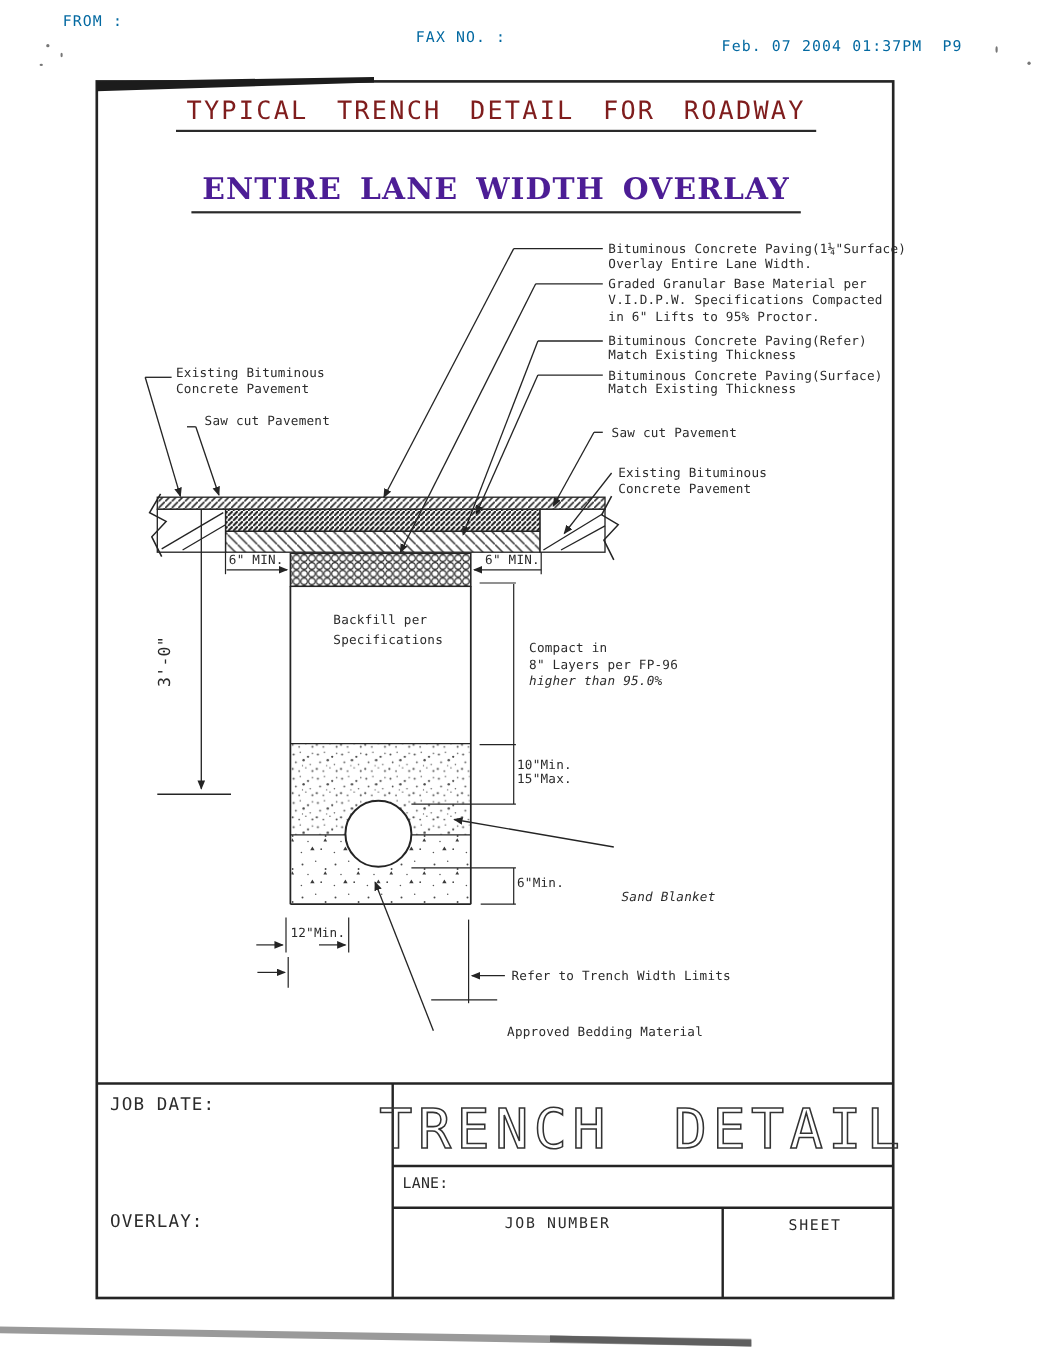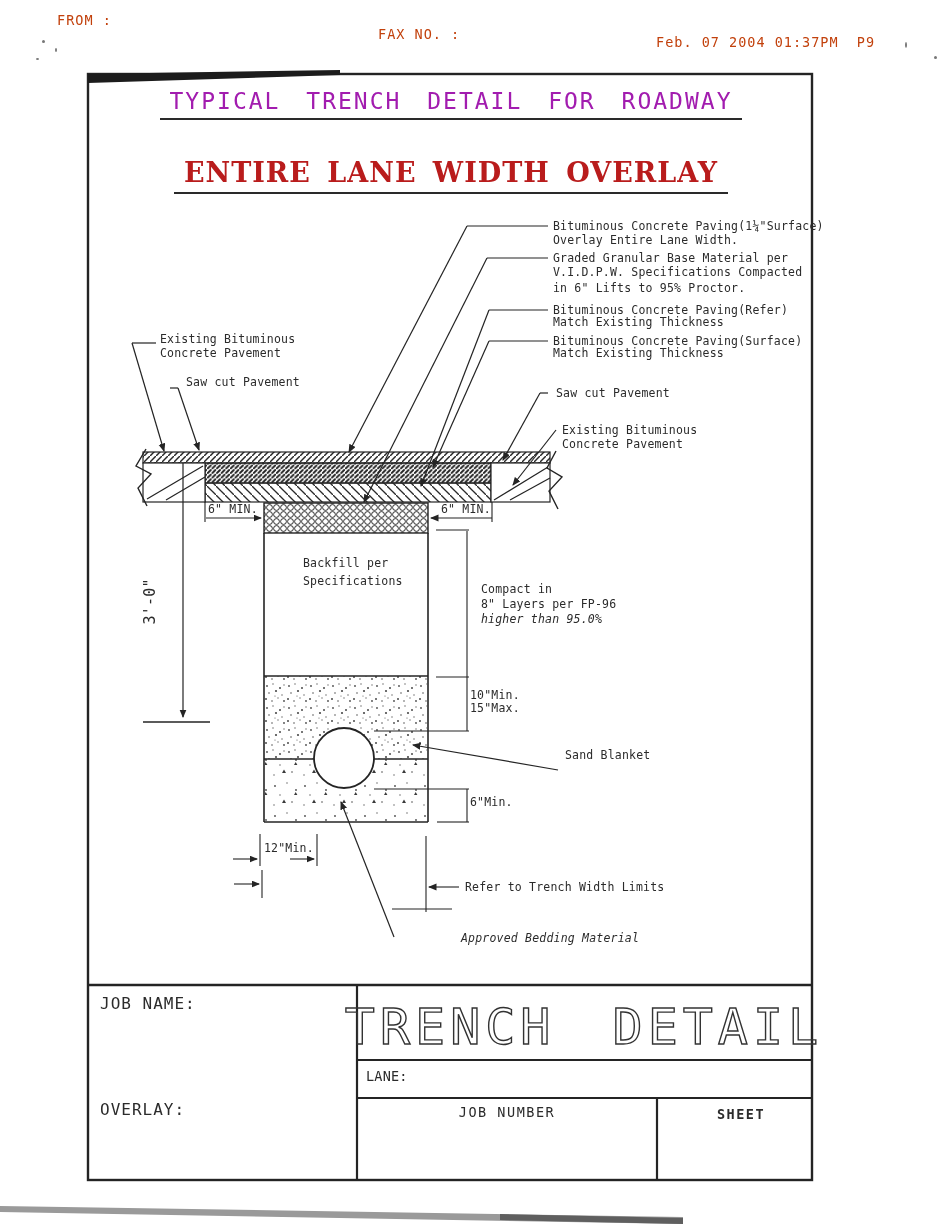--- a/index.html
+++ b/index.html
@@ -2,26 +2,26 @@
 <html><head>
 <meta charset="utf-8">
 <style>
   html,body{margin:0;padding:0;background:#e8e8e8;}
   .sheet{position:relative;width:950px;height:1230px;background:#ffffff;overflow:hidden;
          font-family:"DejaVu Sans Mono",monospace;color:#2b2b2b;}
   svg{position:absolute;left:0;top:0;}
   .lbl{position:absolute;font:11.5px/1.25 "DejaVu Sans Mono",monospace;color:#2b2b2b;white-space:pre;letter-spacing:.2px;}
   .lbl-md{font-size:13.5px;}
   .lbl-lg{font-size:16px;letter-spacing:1px;}
-  .fax{position:absolute;font:13.5px "DejaVu Sans Mono",monospace;color:#c2410c;letter-spacing:1px;white-space:pre;}
+  .fax{position:absolute;font:13.5px "DejaVu Sans Mono",monospace;color:#0369a1;letter-spacing:1px;white-space:pre;}
   .title-row{position:absolute;left:96px;width:710px;text-align:center;}
   .title-row .u{display:inline-block;border-bottom:2.5px solid #2a2a2a;padding:0 10px 4px;}
-  .t1{font:23px "DejaVu Sans Mono",monospace;letter-spacing:2px;word-spacing:10px;color:#a21caf;}
+  .t1{font:23px "DejaVu Sans Mono",monospace;letter-spacing:2px;word-spacing:10px;color:#7f1d1d;}
   .t2{font:23px "DejaVu Sans Mono",monospace;letter-spacing:2px;word-spacing:10px;color:#262626;}
-  .t3{font:700 27px "DejaVu Serif",serif;letter-spacing:1px;word-spacing:6px;color:#b91c1c;}
+  .t3{font:700 27px "DejaVu Serif",serif;letter-spacing:1px;word-spacing:6px;color:#4c1d95;}
   .rot{transform:rotate(-90deg);}
   .speck{position:absolute;background:#777;border-radius:50%;}
 </style>
 </head>
 <body>
 
 <div class="sheet">
 
   <div class="fax" style="left:57px;top:12px;">FROM :</div>
   <div class="fax" style="left:378px;top:26px;">FAX NO. :</div>
@@ -187,28 +187,28 @@
   <div class="lbl" style="left:160px;top:346px;">Concrete Pavement</div>
   <div class="lbl" style="left:186px;top:375px;">Saw cut Pavement</div>
 
   <div class="lbl" style="left:303px;top:556px;">Backfill per</div>
   <div class="lbl" style="left:303px;top:574px;">Specifications</div>
   <div class="lbl" style="left:481px;top:582px;text-align:center;">Compact in</div>
   <div class="lbl" style="left:481px;top:597px;">8" Layers per FP-96</div>
   <div class="lbl" style="left:481px;top:612px;font-style:italic;">higher than 95.0%</div>
   <div class="lbl" style="left:470px;top:688px;">10"Min.</div>
   <div class="lbl" style="left:470px;top:701px;">15"Max.</div>
-  <div class="lbl" style="left:565px;top:748px;">Sand Blanket</div>
+  <div class="lbl" style="left:565px;top:808px;font-style:italic;">Sand Blanket</div>
   <div class="lbl" style="left:470px;top:795px;">6"Min.</div>
   <div class="lbl" style="left:264px;top:841px;">12"Min.</div>
   <div class="lbl" style="left:465px;top:880px;">Refer to Trench Width Limits</div>
-  <div class="lbl" style="left:461px;top:931px;font-style:italic;">Approved Bedding Material</div>
+  <div class="lbl" style="left:461px;top:931px;">Approved Bedding Material</div>
   <div class="lbl" style="left:208px;top:502px;">6" MIN.</div>
   <div class="lbl" style="left:441px;top:502px;">6" MIN.</div>
   <div class="lbl rot" style="left:110px;top:592px;width:80px;text-align:center;font-size:15px;">3'-0"</div>
 
-  <div class="lbl lbl-lg" style="left:100px;top:994px;">JOB NAME:</div>
+  <div class="lbl lbl-lg" style="left:100px;top:994px;">JOB DATE:</div>
   <div class="lbl lbl-lg" style="left:100px;top:1100px;">OVERLAY:</div>
   <div class="lbl lbl-md" style="left:366px;top:1068px;">LANE:</div>
   <div class="lbl lbl-md" style="left:357px;top:1104px;width:300px;text-align:center;letter-spacing:1.5px;">JOB NUMBER</div>
-  <div class="lbl lbl-md" style="left:657px;top:1106px;width:168px;text-align:center;letter-spacing:1.5px;font-weight:bold;">SHEET</div>
+  <div class="lbl lbl-md" style="left:657px;top:1106px;width:168px;text-align:center;letter-spacing:1.5px;">SHEET</div>
 
 </div>
 
 </body></html>

